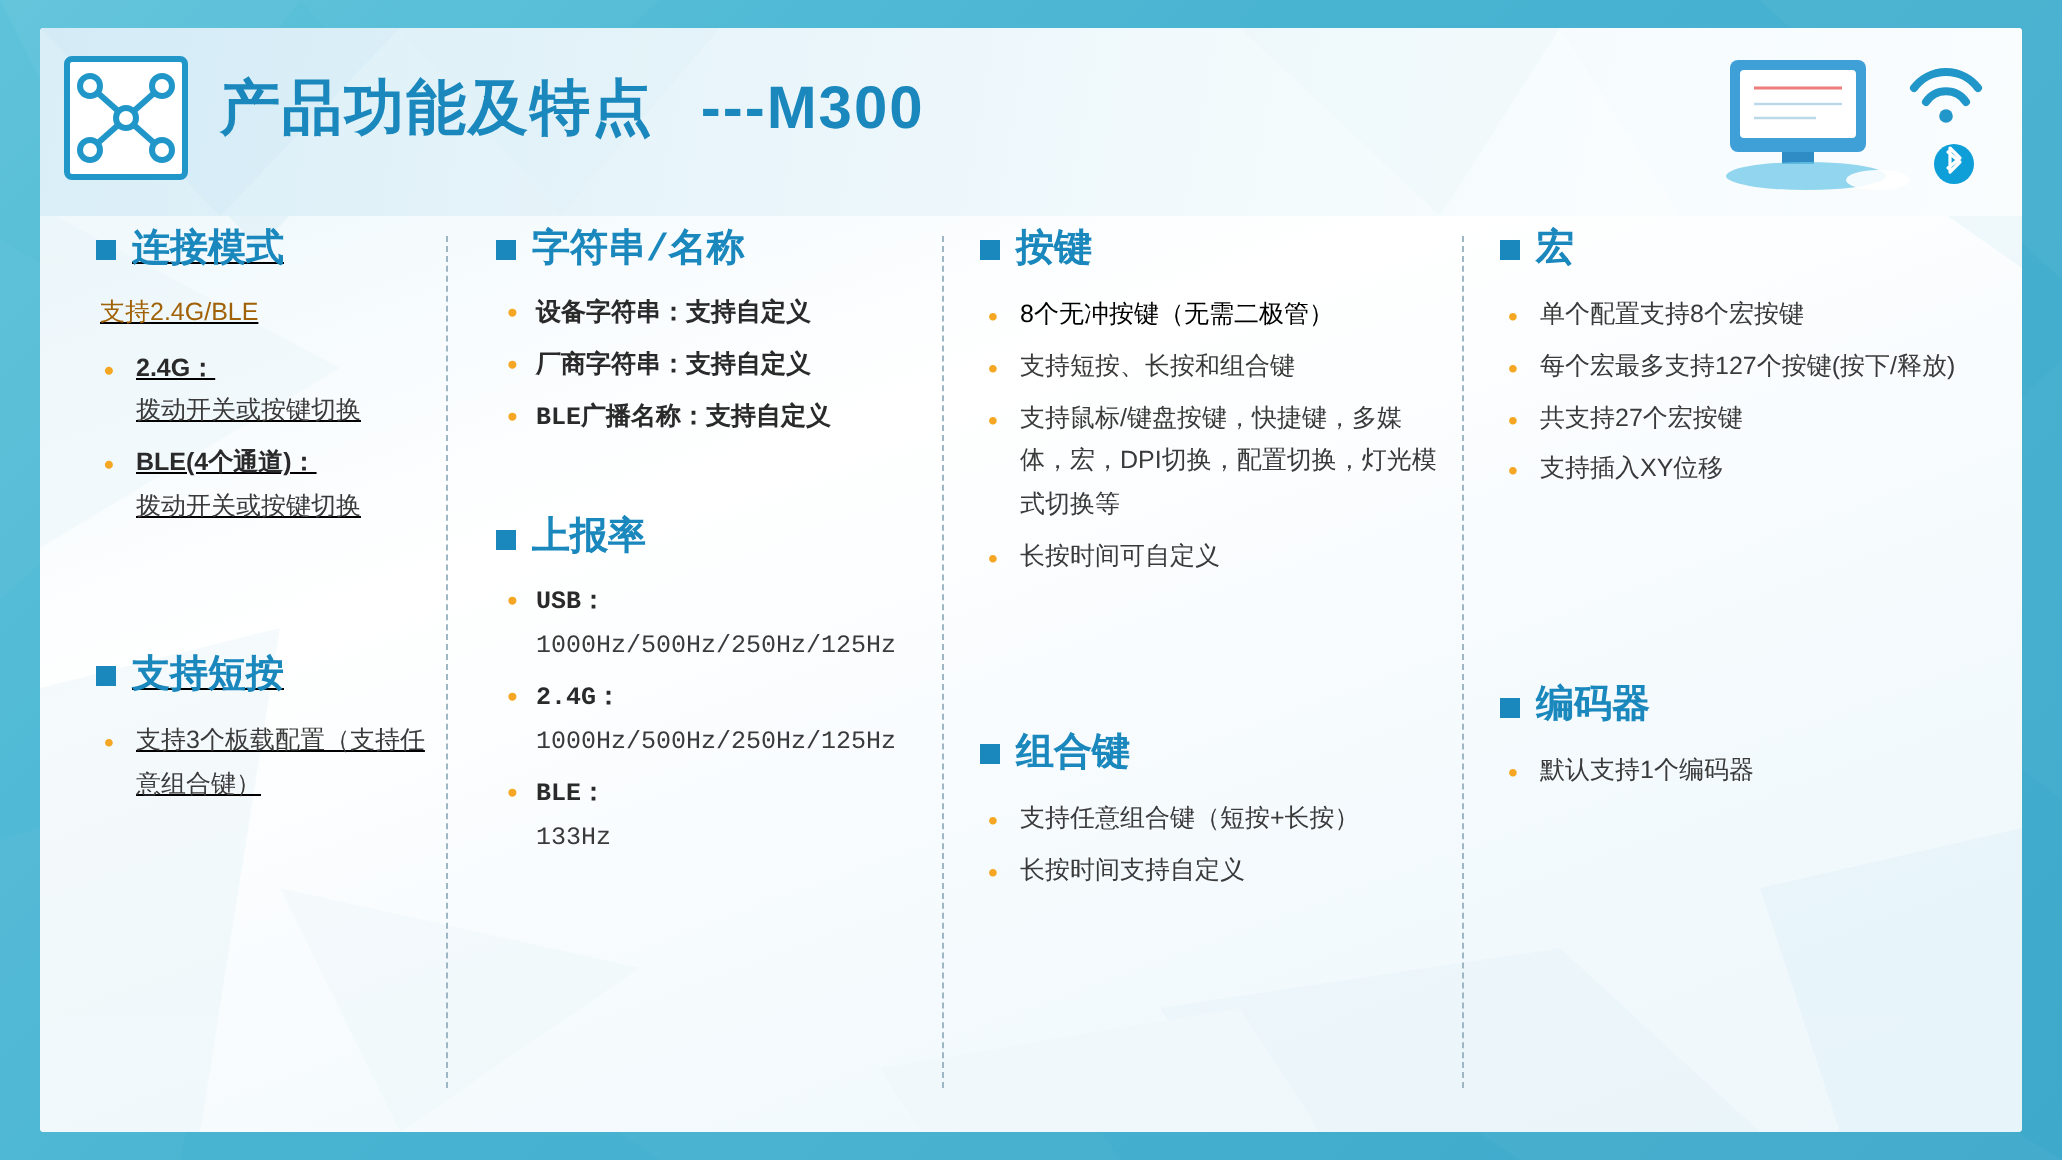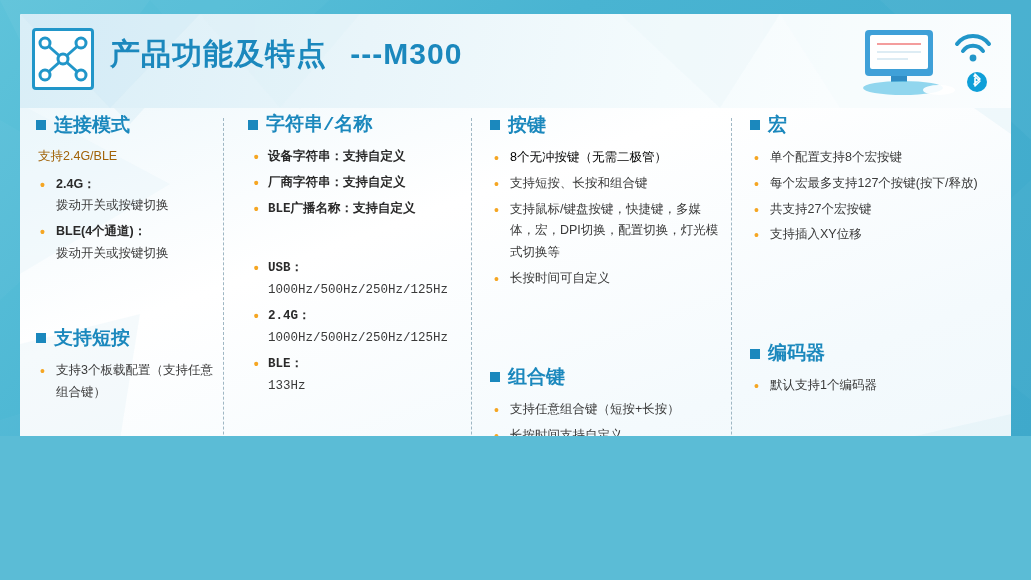--- a/index.html
+++ b/index.html
@@ -9,21 +9,21 @@
   body {
     width: 1031px;
     height: 580px;
     background: #5bbcd6;
     font-family: "Liberation Sans", sans-serif;
     overflow: hidden;
   }
   .slide {
     position: relative;
     width: 1031px;
-    height: 436px;
+    height: 580px;
     background: linear-gradient(135deg, #5ec3da 0%, #49b4d2 40%, #3fa9cb 100%);
     overflow: hidden;
   }
   
   .poly {
     position: absolute;
     opacity: 0.18;
     pointer-events: none;
   }
   .inner {
@@ -92,21 +92,21 @@
     top: 100px;
     width: 991px;
     height: 452px;
     display: flex;
   }
   .col {
     position: relative;
     box-sizing: border-box;
     padding: 0 10px;
   }
-  .col.c1 { width: 204px; padding-left: 16px;}
+  .col.c1 { width: 204px; padding-left: 28px; text-decoration: underline;}
   .col.c2 { width: 248px; padding-left: 24px; font-family: Liberation Mono, monospace;}
   .col.c3 { width: 260px; padding-left: 18px;}
   .col.c4 { width: 279px; padding-left: 18px;}
   .col .divider {
     position: absolute;
     right: 0;
     top: 4px;
     bottom: 22px;
     border-right: 1px dashed #9fb7c4;
   }
@@ -308,20 +308,24 @@
           <ul class="bul">
             <li class="bold">设备字符串：支持自定义</li>
             <li class="bold">厂商字符串：支持自定义</li>
             <li class="bold">BLE广播名称：支持自定义</li>
           </ul>
         </div>
 
         <div class="spacer-md"></div>
 
         <div class="sec">
+          <div class="sec-head">
+            <span class="sq"></span>
+            <span class="sec-title">上报率</span>
+          </div>
           <ul class="bul">
             <li class="bold">
               <span>USB：</span>
               <span class="sub">1000Hz/500Hz/250Hz/125Hz</span>
             </li>
             <li class="bold">
               <span>2.4G：</span>
               <span class="sub">1000Hz/500Hz/250Hz/125Hz</span>
             </li>
             <li class="bold">

